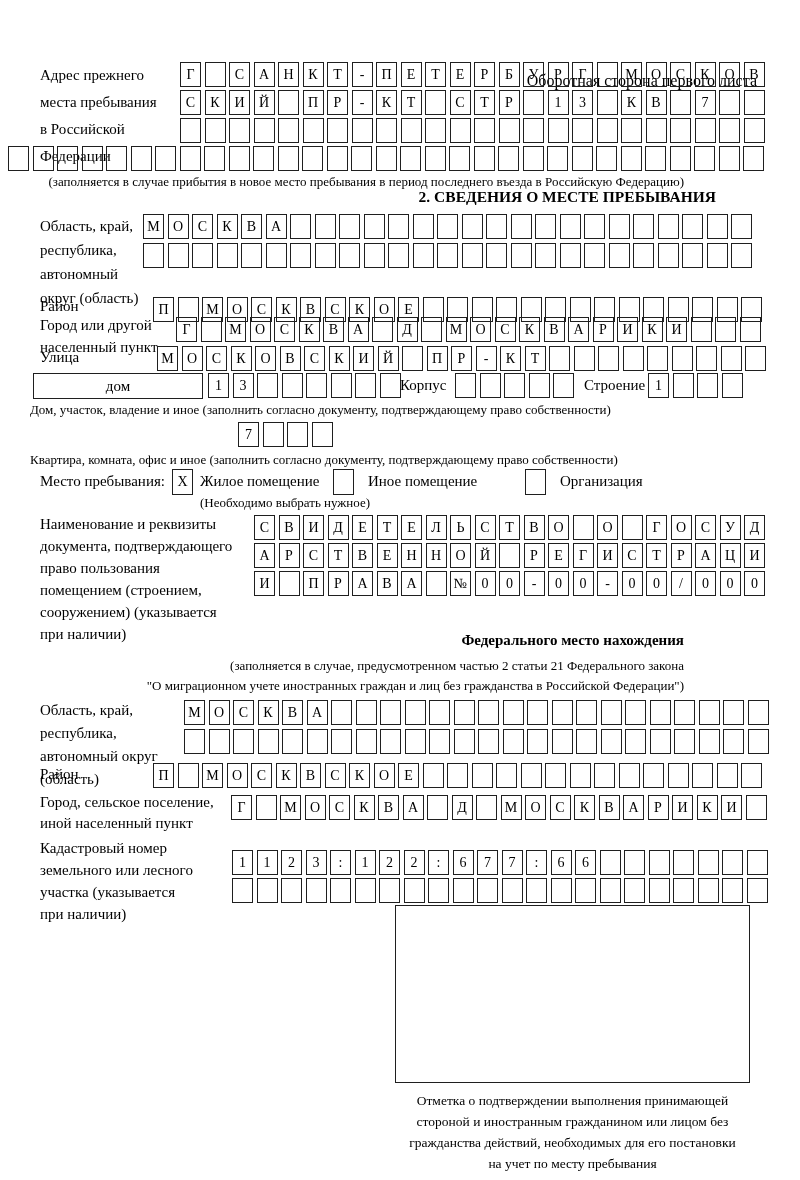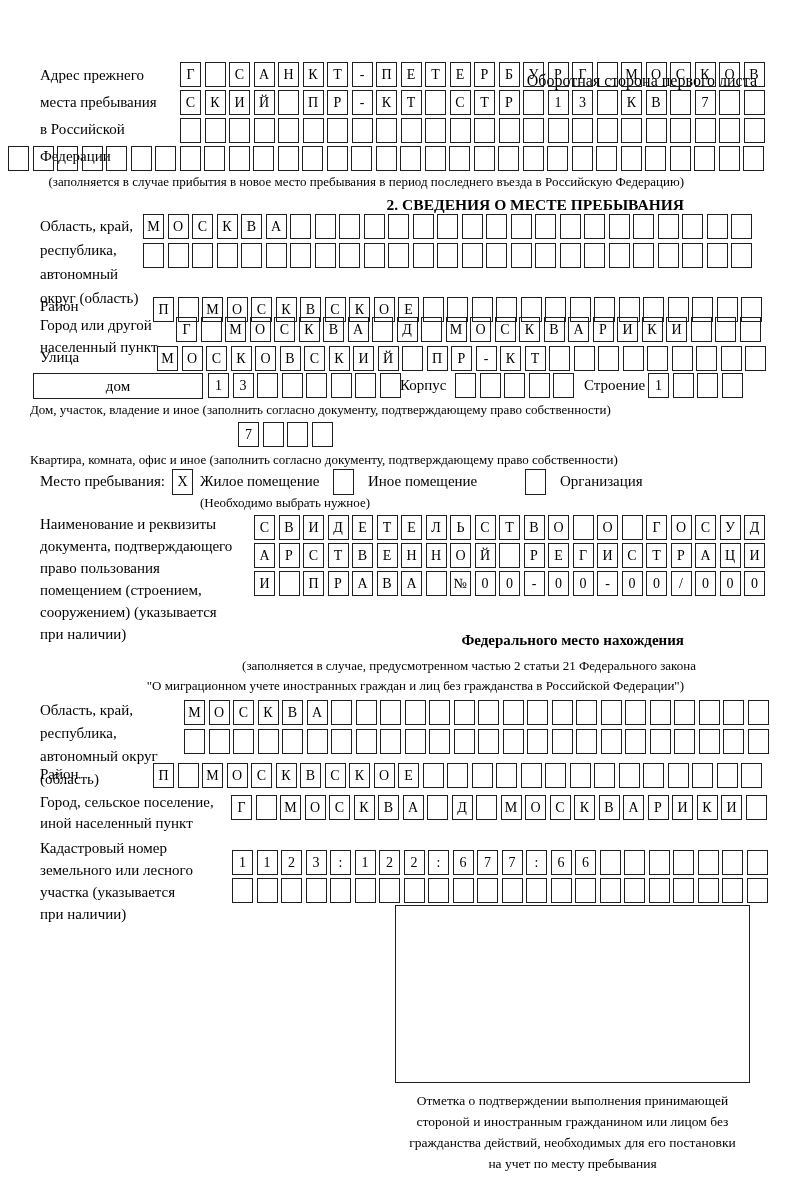--- a/index.html
+++ b/index.html
@@ -143,21 +143,21 @@
       <span class="cell"></span>
       <span class="cell"></span>
       <span class="cell"></span>
       <span class="cell"></span>
       <span class="cell"></span>
       <span class="cell"></span>
       <span class="cell"></span>
     </div>
   <div class="abs caption center" style="top:174px;">(заполняется в случае прибытия в новое место пребывания в период последнего въезда в Российскую Федерацию)</div>
 
-  <div class="abs title center" style="top:196px;">2. СВЕДЕНИЯ О МЕСТЕ ПРЕБЫВАНИЯ</div>
+  <div class="abs title center" style="top:188px;padding-left:32px;">2. СВЕДЕНИЯ О МЕСТЕ ПРЕБЫВАНИЯ</div>
 
   <div class="abs lbl lh24" style="left:40px;top:214px;">Область, край,
 республика,
 автономный
 округ (область)</div>
   <div class="abs grid" style="left:143px;top:214px;">
       <span class="cell">М</span>
       <span class="cell">О</span>
       <span class="cell">С</span>
       <span class="cell">К</span>
@@ -413,21 +413,21 @@
       <span class="cell">-</span>
       <span class="cell">0</span>
       <span class="cell">0</span>
       <span class="cell">/</span>
       <span class="cell">0</span>
       <span class="cell">0</span>
       <span class="cell">0</span>
     </div>
 
   <div class="abs title center" style="top:632px;font-size:15px;">Федерального место нахождения</div>
-  <div class="abs notes center" style="top:658px;margin-left:12px;">(заполняется в случае, предусмотренном частью 2 статьи 21 Федерального закона</div>
+  <div class="abs notes center" style="top:658px;">(заполняется в случае, предусмотренном частью 2 статьи 21 Федерального закона</div>
   <div class="abs notes center" style="top:678px;">"О миграционном учете иностранных граждан и лиц без гражданства в Российской Федерации")</div>
 
   <div class="abs lbl lh23" style="left:40px;top:699px;">Область, край,
 республика,
 автономный округ
 (область)</div>
   <div class="abs grid" style="left:184px;top:700px;">
       <span class="cell">М</span>
       <span class="cell">О</span>
       <span class="cell">С</span>

